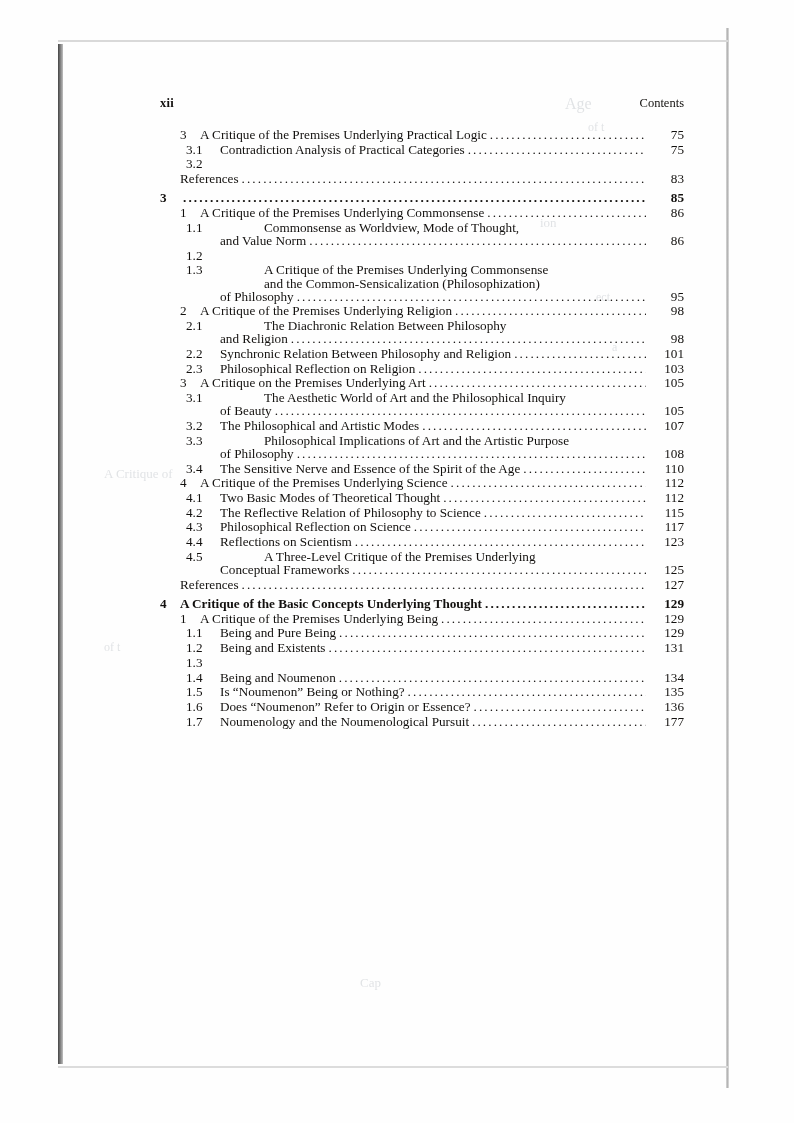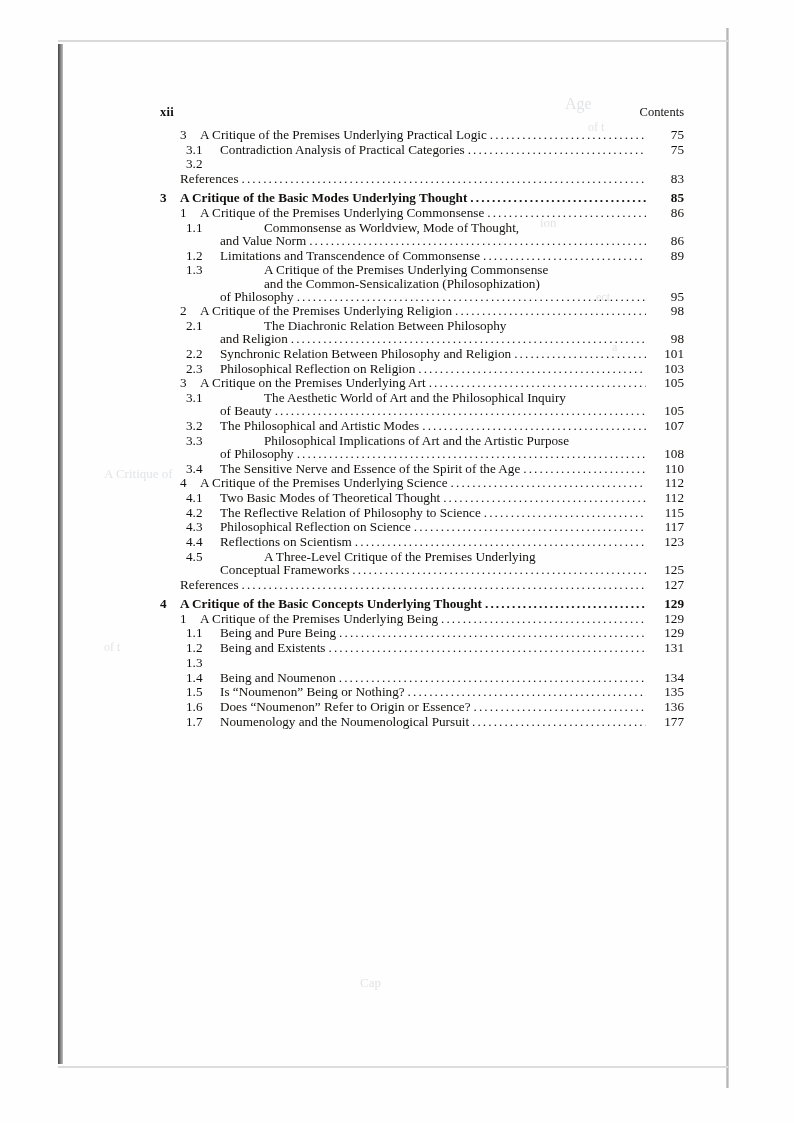--- a/index.html
+++ b/index.html
@@ -68,21 +68,20 @@
   }
 
   .header {
     position: absolute;
     left: 160px; top: 96px;
     width: 524px;
     display: flex;
     justify-content: space-between;
     align-items: flex-end;
     font-size: 12.5px;
-    margin-top: 9px;
   }
   .header .folio { font-weight: 700; letter-spacing: 0.3px; }
   .header .running { font-size: 12.5px; }
 
   .toc {
     position: absolute;
     left: 160px; top: 128px;
     width: 524px;
     font-size: 13.2px;
     line-height: 1.0;
@@ -201,21 +200,20 @@
               <span class="txt">References</span>
               <span class="dots"></span>
               <span class="pg">83</span>
             </div>
           </div>
         </div>
         <div class="row lvl-chapter">
           <div class="num">3</div>
           <div class="body">
             <div class="ln">
-              <span class="txt">A Critique of the Basic Modes Underlying Thought</span>
               <span class="dots"></span>
               <span class="pg">85</span>
             </div>
           </div>
         </div>
         <div class="row lvl-sec">
           <div class="num">1</div>
           <div class="body">
             <div class="ln">
               <span class="txt">A Critique of the Premises Underlying Commonsense</span>
@@ -232,27 +230,20 @@
             </div>
             <div class="ln">
               <span class="txt">and Value Norm</span>
               <span class="dots"></span>
               <span class="pg">86</span>
             </div>
           </div>
         </div>
         <div class="row lvl-sub">
           <div class="num">1.2</div>
-          <div class="body">
-            <div class="ln">
-              <span class="txt">Limitations and Transcendence of Commonsense</span>
-              <span class="dots"></span>
-              <span class="pg">89</span>
-            </div>
-          </div>
         </div>
         <div class="row lvl-sub">
           <div class="num">1.3</div>
           <div class="body">
             <div class="cont-line">
               <span class="txt">A Critique of the Premises Underlying Commonsense</span>
             </div>
             <div class="cont-line">
               <span class="txt">and the Common-Sensicalization (Philosophization)</span>
             </div>

